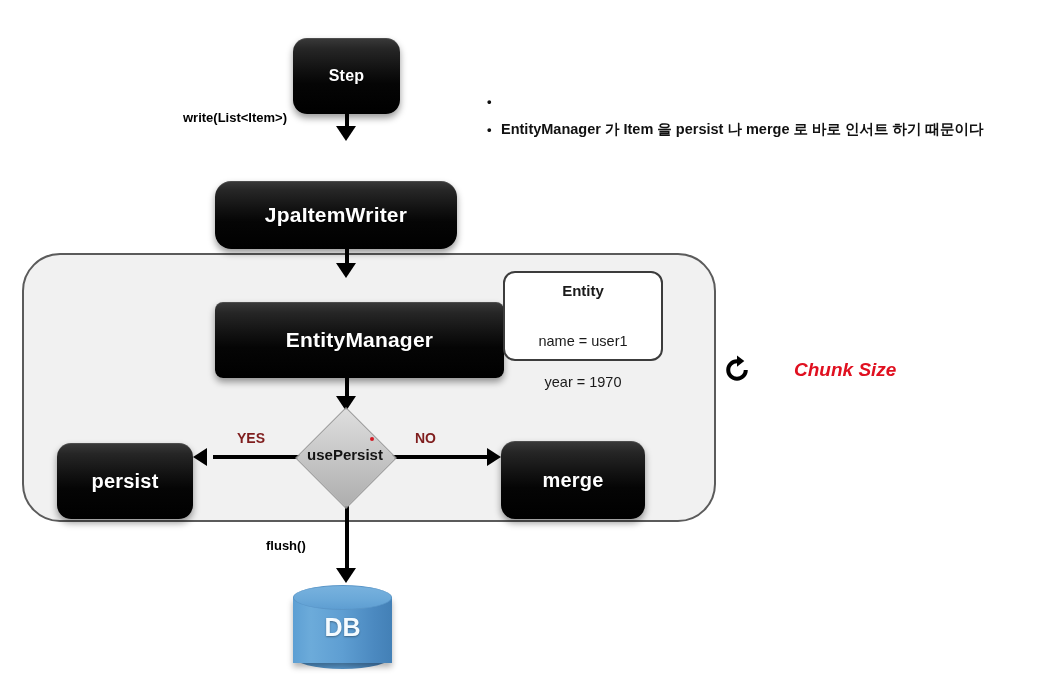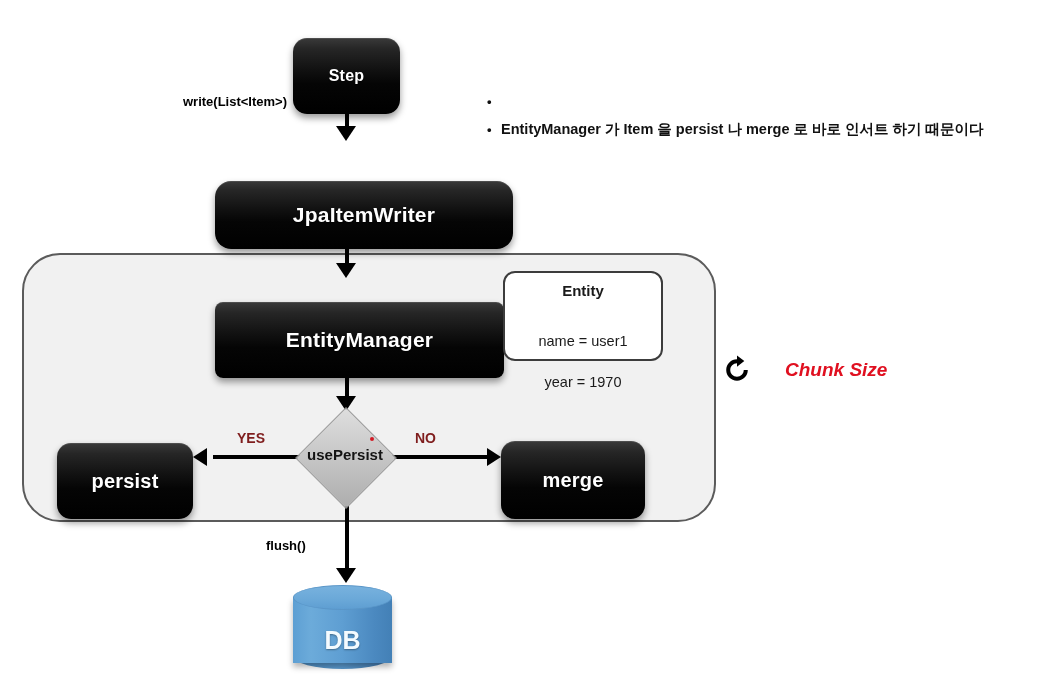--- a/index.html
+++ b/index.html
@@ -36,21 +36,21 @@
     justify-content: center;
     color: #ffffff;
     font-weight: bold;
     letter-spacing: 0.2px;
     text-shadow: 0 1px 1px rgba(0,0,0,0.8);
     z-index: 6;
     margin-top: 24px;
   }
 
   #node-step      { left: 293px; top: 14px;  width: 107px; height: 76px;  font-size: 16px; }
-  #node-writer    { left: 215px; top: 157px; width: 298px; height: 68px;  font-size: 21px; border-radius: 16px;}
+  #node-writer    { left: 215px; top: 157px; width: 242px; height: 68px;  font-size: 21px; border-radius: 16px;}
   #node-em        { left: 215px; top: 278px; width: 289px; height: 76px;  font-size: 21px; border-radius: 8px;}
   #node-persist   { left: 57px;  top: 419px; width: 136px; height: 76px;  font-size: 20px; }
   #node-merge     { left: 501px; top: 417px; width: 144px; height: 78px;  font-size: 20px; }
 
   
   #chunk-container {
     position: absolute;
     left: 22px;
     top: 253px;
     width: 690px;
@@ -168,21 +168,20 @@
   #db-label {
     position: absolute;
     left: 0; top: 28px;
     width: 99px;
     text-align: center;
     font-size: 25px;
     font-weight: bold;
     color: #f4fbff;
     text-shadow: 0 1px 2px rgba(0,0,0,0.35);
     z-index: 3;
-    margin-top: 13px;
   }
 
   
   .vline {
     position: absolute;
     width: 4px;
     background: #000000;
     z-index: 4;
   }
   .hline {
@@ -236,41 +235,42 @@
 
   
   .edge-label {
     position: absolute;
     font-size: 13px;
     font-weight: bold;
     color: #000000;
     white-space: nowrap;
     z-index: 6;
   }
-  #label-write { left: 183px; top: 94px; }
+  #label-write { left: 183px; top: 110px; }
   #label-flush { left: 266px; top: 538px; }
 
   .yesno-label {
     position: absolute;
     font-size: 14px;
     font-weight: bold;
     color: #7f1d1d;
     z-index: 9;
   }
   #label-yes { left: 237px; top: 430px; }
   #label-no  { left: 415px; top: 430px; }
 
   
   #chunk-size-group {
     position: absolute;
     left: 722px;
     top: 355px;
     display: flex;
     align-items: center;
     z-index: 6;
+    gap: 9px;
   }
   #chunk-refresh-icon {
     width: 30px;
     height: 30px;
     display: block;
   }
   #chunk-size-label {
     margin-left: 33px;
     font-size: 19px;
     font-weight: bold;

